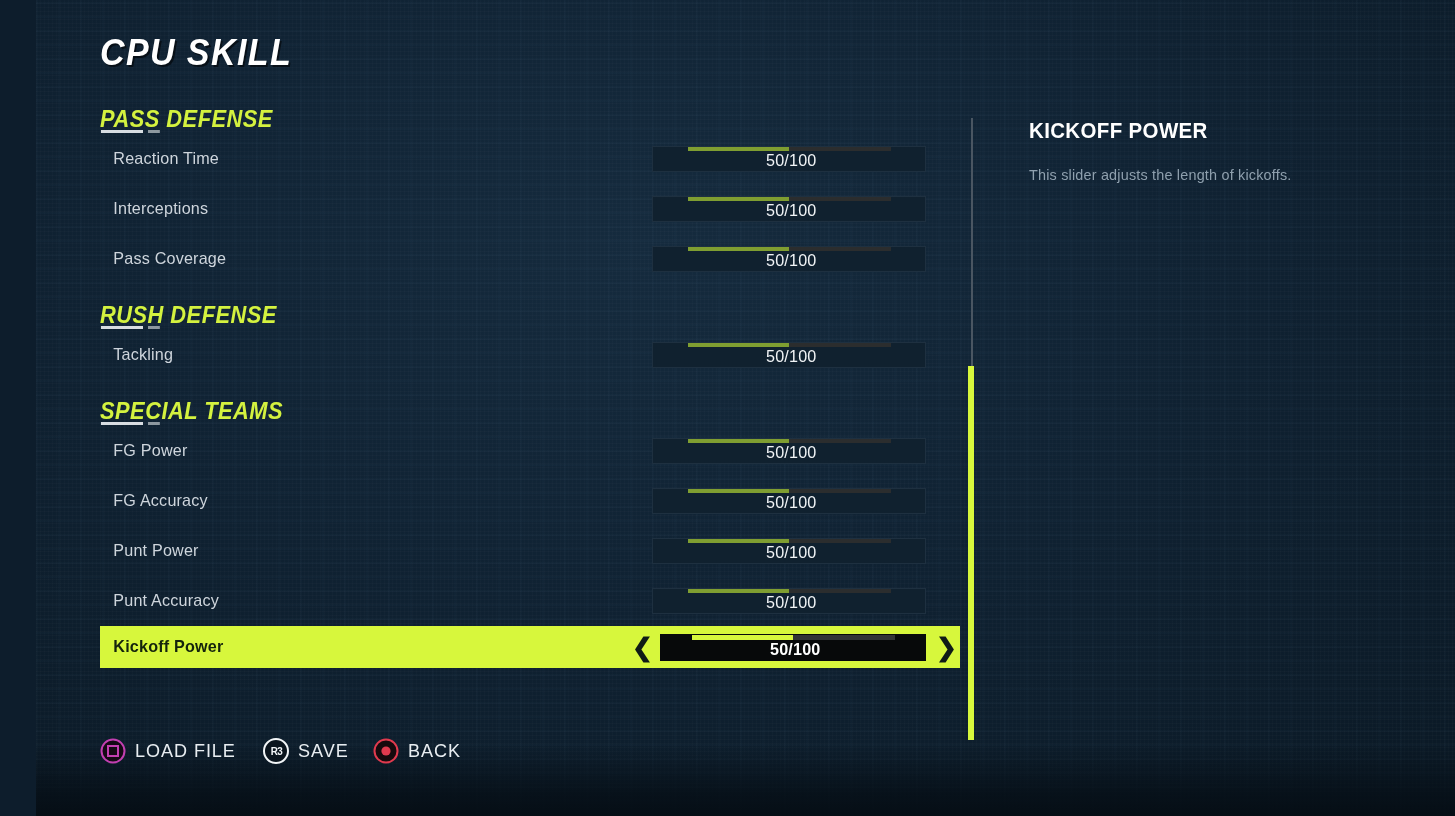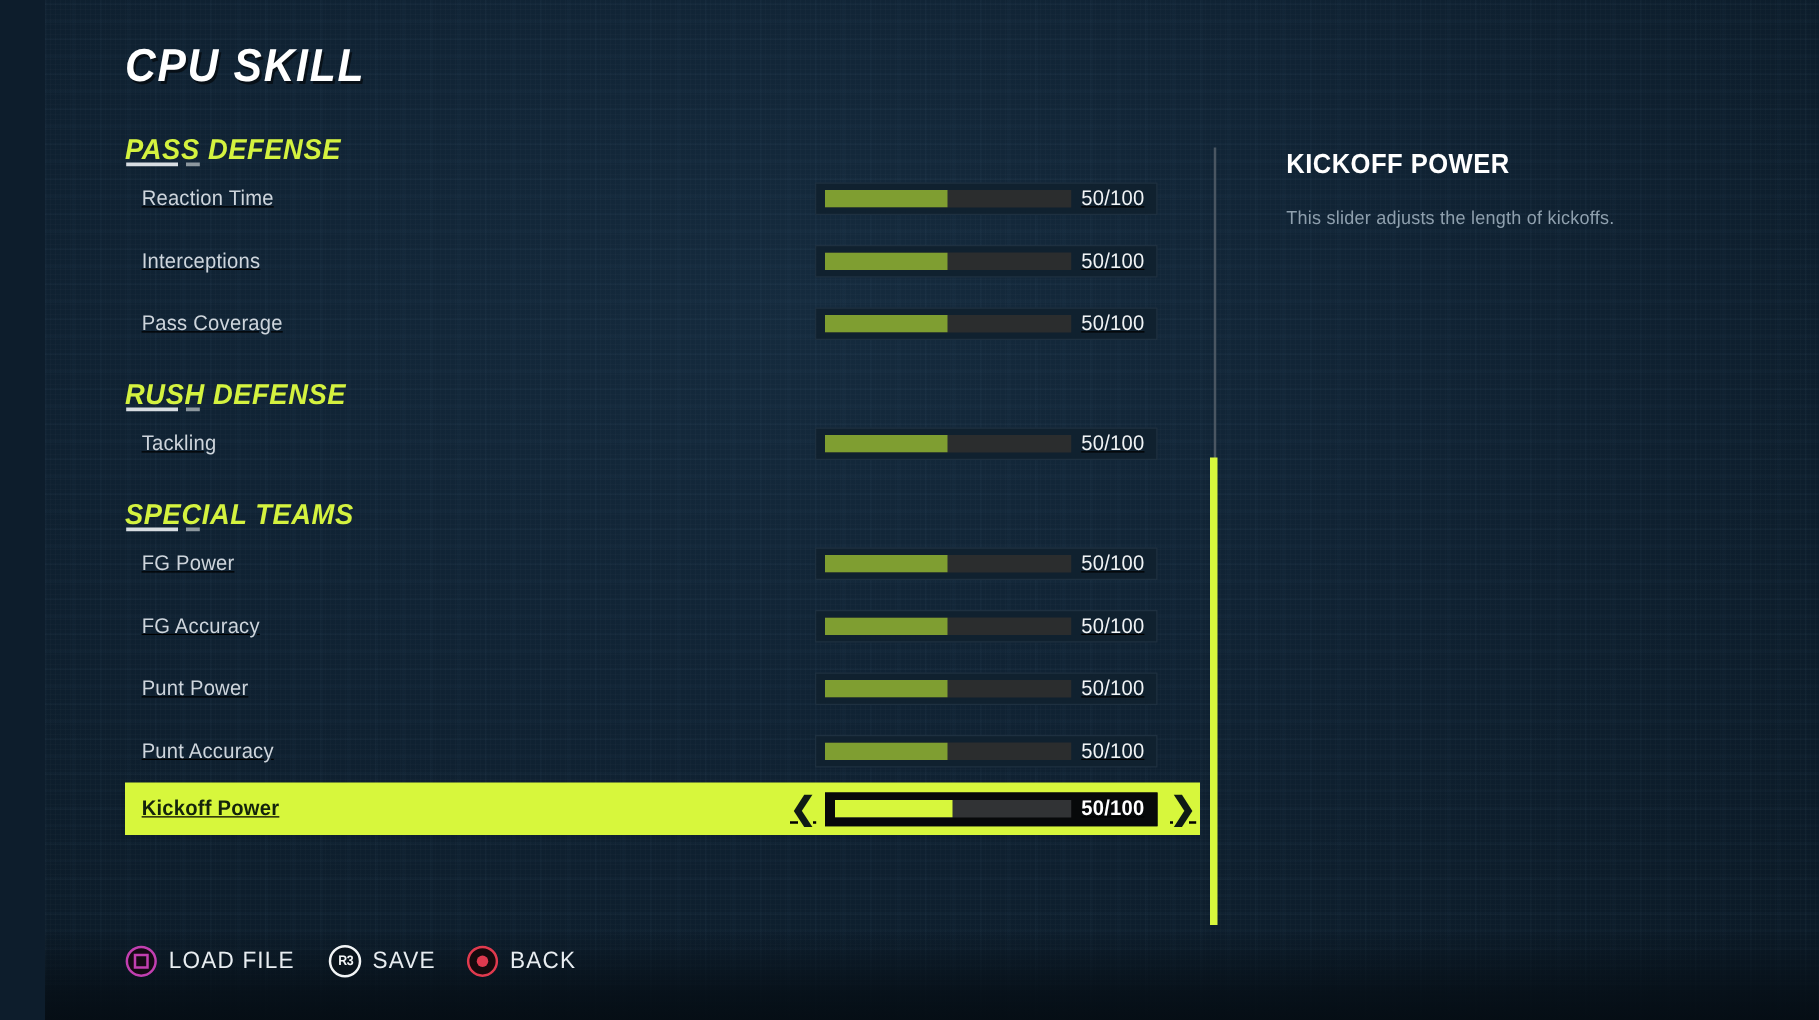--- a/index.html
+++ b/index.html
@@ -87,21 +87,20 @@
     background:linear-gradient(90deg,#d8dde2 0 44px, rgba(0,0,0,0) 44px 50px, #8d989f 50px 60px);
   }
 
   
   .row {
     position:relative;
     height:50px;
     margin:0 16px 0 64px;
     display:flex;
     align-items:center;
-    text-decoration:underline;
   }
   .row .label {
     font-size:17px;
     color:#ced5dc;
     letter-spacing:0.2px;
     transform:scaleX(0.95);
     transform-origin:left center;
     padding-left:14px;
     flex:0 0 auto;
   }
@@ -116,20 +115,21 @@
   }
 
   .slider-box {
     width:274px;
     height:26px;
     background:#10212f;
     border:1px solid rgba(160,190,215,0.10);
     display:flex;
     align-items:center;
     padding:0 7px;
+    flex-direction:column;
   }
   .track {
     position:relative;
     width:203px; height:14px;
     background:#2b2d2e;
     overflow:hidden;
   }
   .fill {
     position:absolute; left:0; top:0; bottom:0;
     background:#7f9e31;
@@ -213,21 +213,21 @@
     font-size:15px;
     color:#8fa0ae;
     letter-spacing:0.2px;
     transform:scaleX(0.96);
     transform-origin:left center;
   }
 
   
   .action-bar {
     position:absolute;
-    left:64px; bottom:34px;
+    left:64px; bottom:52px;
     display:flex;
     align-items:center;
     gap:22px;
     z-index:6;
   }
   .action {
     display:flex;
     align-items:center;
     gap:9px;
   }

